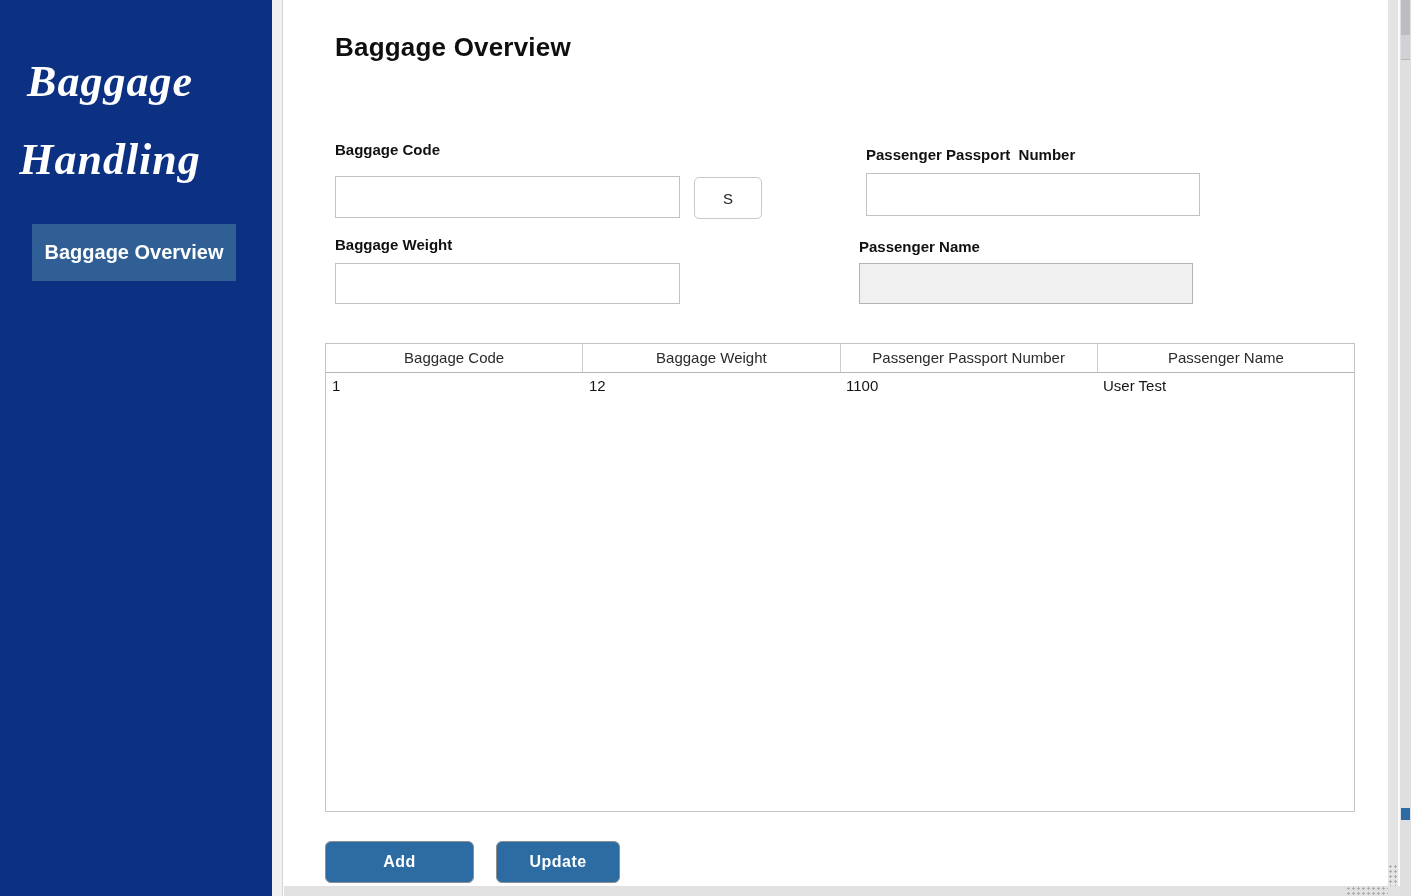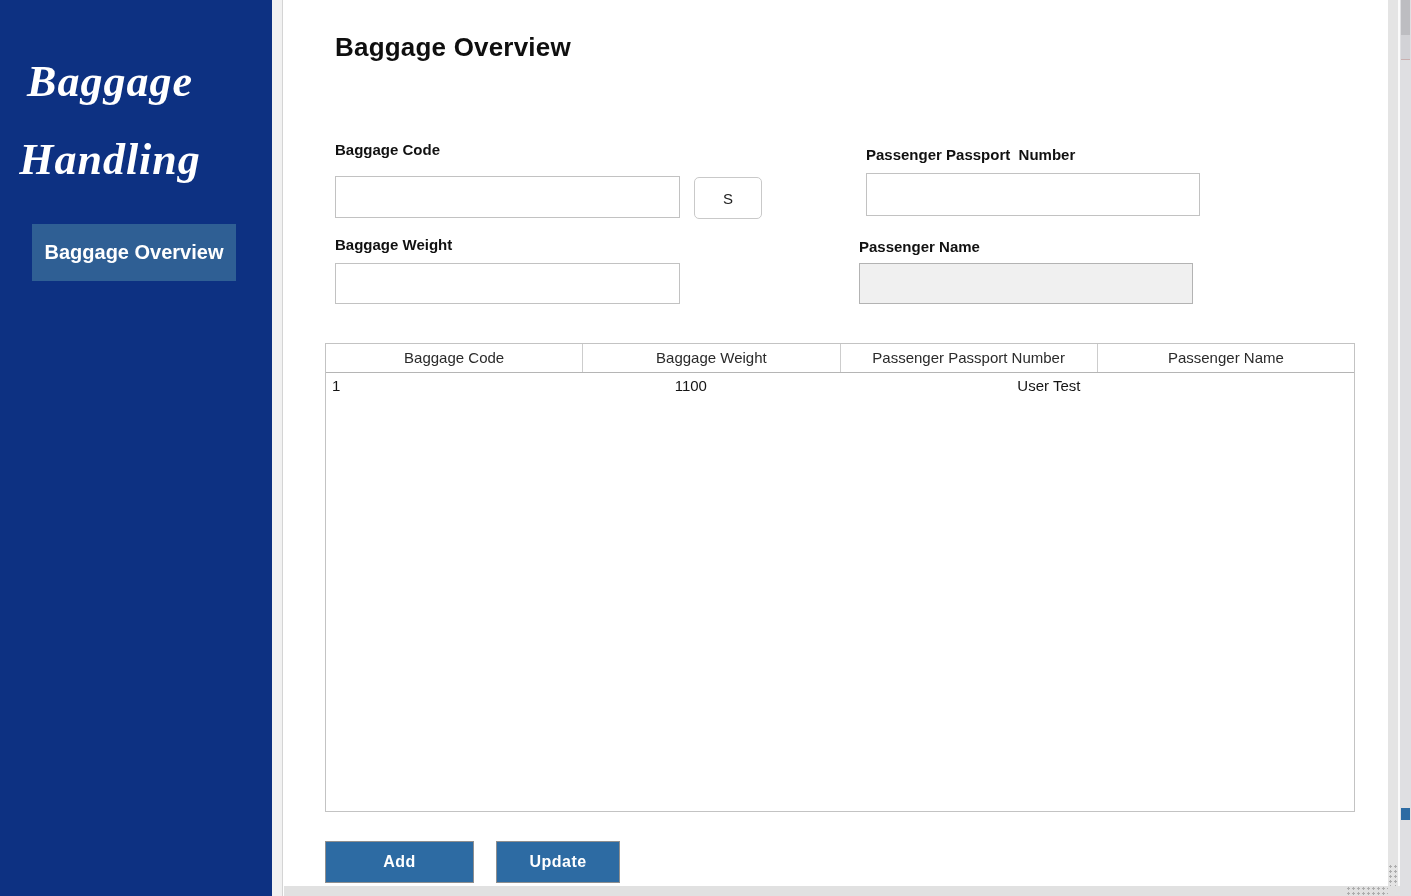--- a/index.html
+++ b/index.html
@@ -49,21 +49,21 @@
   .grid-head .hcell { flex:1; text-align:center; font-size:15px; color:#2b2b2b;
                       line-height:28px; border-right:1px solid #CDCDCD; cursor:pointer;
                       overflow:hidden; white-space:nowrap; }
   .grid-head .hcell:last-child { border-right:none; }
   .grid-row { display:flex; height:28px; cursor:pointer; }
   .grid-row .cell { flex:1; font-size:15px; color:#151515; line-height:26px;
                     padding-left:6px; overflow:hidden; white-space:nowrap; }
 
   
   .act-btn { position:absolute; top:841px; height:42px; background:#2D6BA3;
-             border:1px solid #8F8F8F; border-radius:0; color:#fff; font-size:16px;
+             border:1px solid #8F8F8F; border-radius:6px; color:#fff; font-size:16px;
              font-weight:bold; letter-spacing:.5px; cursor:pointer;
              font-family:"Liberation Sans", sans-serif; }
   .btn-add { left:325px; width:149px; }
   .btn-update { left:496px; width:124px; }
 
   
   .hscroll { position:absolute; left:284px; top:886px; width:1116px; height:10px;
              background:#E1E1E1; }
   .hscroll .grip { position:absolute; right:12px; top:0; width:42px; height:10px;
                    background-image:radial-gradient(#ADADAD 1px, transparent 1.2px);
@@ -116,20 +116,21 @@
     
     <div class="grid">
       <div class="grid-head">
         <div class="hcell">Baggage Code</div>
         <div class="hcell">Baggage Weight</div>
         <div class="hcell">Passenger Passport Number</div>
         <div class="hcell">Passenger Name</div>
       </div>
       <div class="grid-row">
         <div class="cell">1</div>
+        <div class="cell">12</div>
         <div class="cell">1100</div>
         <div class="cell">User Test</div>
       </div>
     </div>
 
     
     <button class="act-btn btn-add">Add</button>
     <button class="act-btn btn-update">Update</button>
 
     

